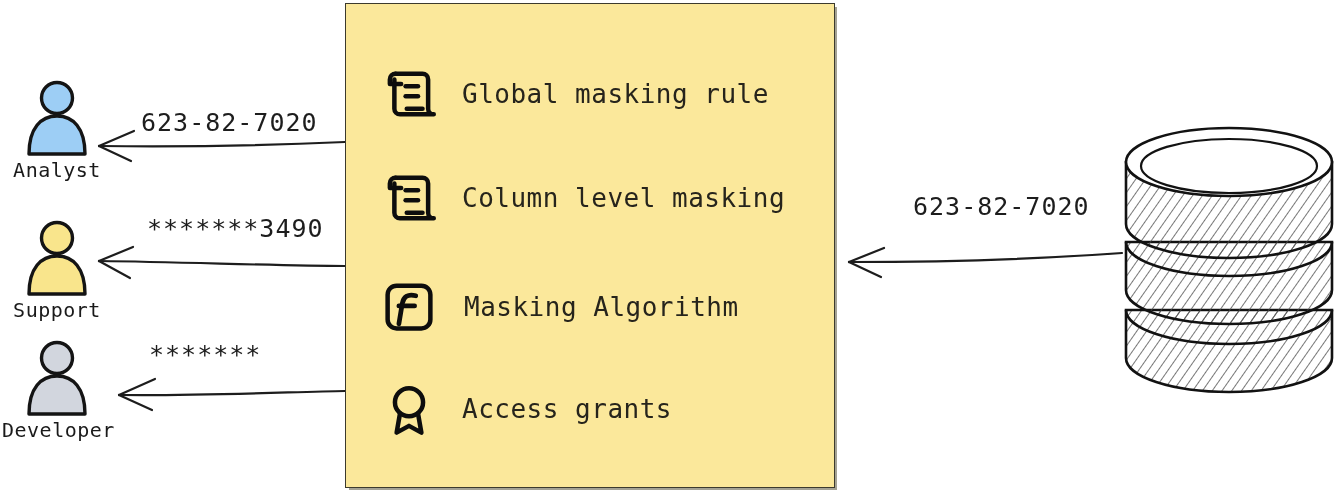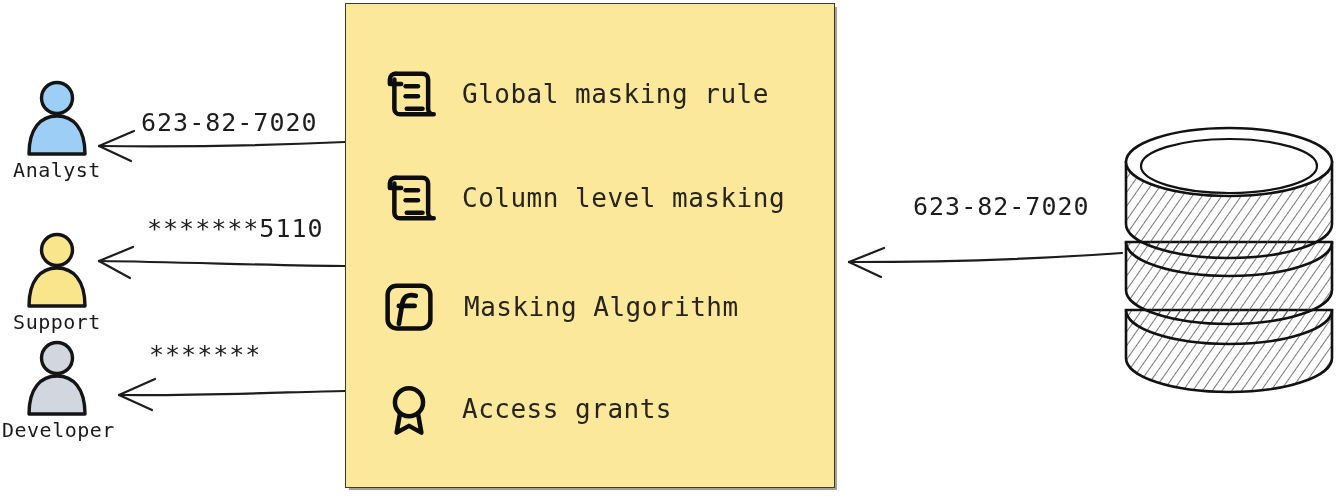--- a/index.html
+++ b/index.html
@@ -37,21 +37,21 @@
   .actor .actor-label {
     font-family: "DejaVu Sans Mono", "Liberation Mono", monospace;
     font-size: 20px;
     color: #1a1a1a;
     letter-spacing: 0.5px;
     margin-top: 0;
     white-space: nowrap;
   }
 
   #actor-analyst  { left: 2px;  top: 80px; }
-  #actor-support  { left: 2px;  top: 232px; }
+  #actor-support  { left: 2px;  top: 220px; }
   #actor-developer{ left: 2px;  top: 340px; }
 
   
   .flow-label {
     position: absolute;
     font-family: "DejaVu Sans Mono", "Liberation Mono", monospace;
     font-size: 25px;
     font-weight: 400;
     color: #1d1d1d;
     letter-spacing: 1px;
@@ -168,21 +168,21 @@
   <div class="figure">
     <svg viewBox="0 0 72 78" width="72" height="78">
       <circle cx="36" cy="18" r="15.5" fill="#d2d6de" stroke="#141414" stroke-width="3.4"></circle>
       <path d="M8 74 C 8 48, 20 36, 36 36 C 52 36, 64 48, 64 74 Z" fill="#d2d6de" stroke="#141414" stroke-width="3.4" stroke-linejoin="round"></path>
     </svg>
   </div>
   <div class="actor-label">Developer</div>
 </div>
 
 <div class="flow-label" id="label-analyst">623-82-7020</div>
-<div class="flow-label" id="label-support">*******5110</div>
+<div class="flow-label" id="label-support">*******3490</div>
 <div class="flow-label" id="label-developer">*******</div>
 <div class="flow-label" id="label-db">623-82-7020</div>
 
 <div id="masking-card">
 
   <div class="card-row" id="row-0">
     <svg class="row-icon" viewBox="0 0 48 48">
       <path d="M12 6 h24 a5 5 0 0 1 5 5 v26 a5 5 0 0 0 5 5 h-30 a5 5 0 0 1 -5 -5 v-26" fill="none" stroke="#0d0d0d" stroke-width="4" stroke-linejoin="round" stroke-linecap="round"></path>
       <path d="M12 6 a5 5 0 0 0 -5 5 v4 h10" fill="none" stroke="#0d0d0d" stroke-width="4" stroke-linejoin="round" stroke-linecap="round"></path>
       <path d="M36 37 h-14" fill="none" stroke="#0d0d0d" stroke-width="4" stroke-linecap="round"></path>

